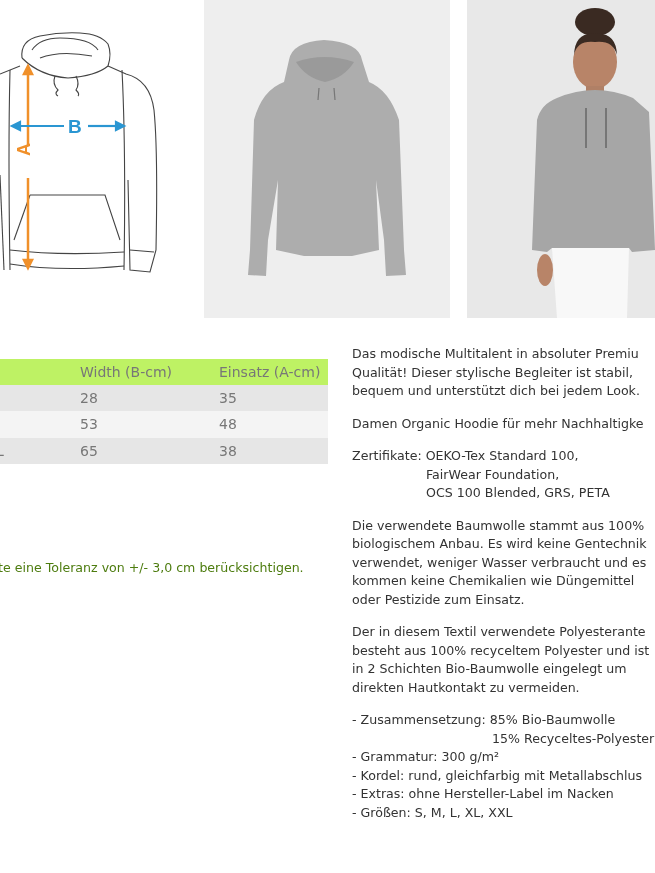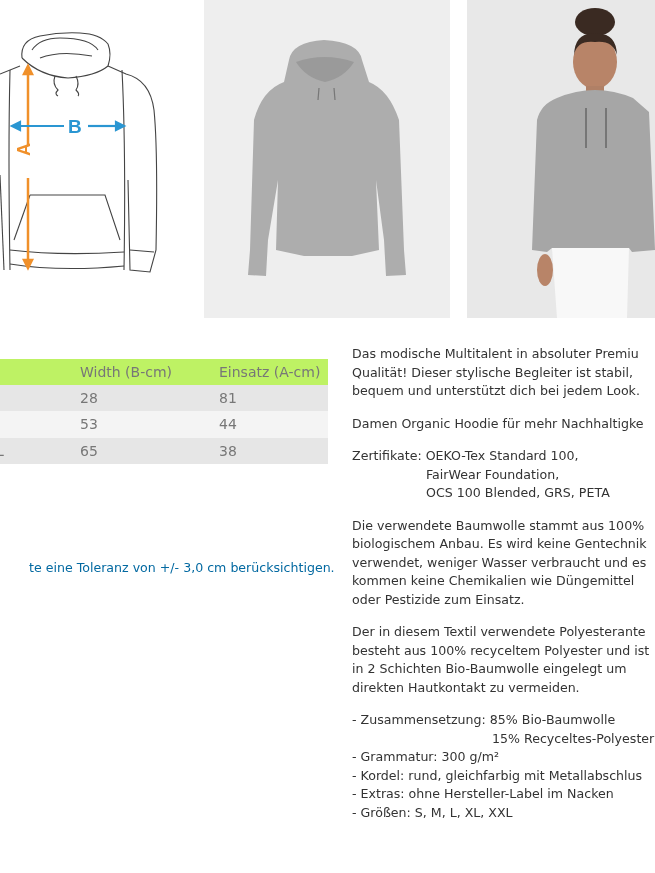--- a/index.html
+++ b/index.html
@@ -9,21 +9,21 @@
   #photo-flat{left:204px;top:0;width:246px;height:318px;background:#eeeeee;}
   #photo-model{left:467px;top:0;width:188px;height:318px;background:#e8e8e8;}
   table.sizes{position:absolute;left:0;top:359px;width:328px;border-collapse:collapse;font-size:14px;color:#777;}
   table.sizes th,table.sizes td{height:26.2px;padding:0;text-align:left;font-weight:normal;}
   table.sizes th{background:#bef264;}
   table.sizes tr:nth-child(odd) td{background:#e6e6e6;}
   table.sizes tr:nth-child(even) td{background:#f4f4f4;}
   .c1{width:80px;padding-left:0 !important;}
   .c1 span{margin-left:-14px;}
   .c2{width:139px;}
-  .tol{position:absolute;left:0;top:560px;font-size:12.6px;color:#0369a1;white-space:nowrap;padding-left:31px;}
+  .tol{position:absolute;left:0;top:560px;font-size:12.6px;color:#4d7c0f;white-space:nowrap;}
   .tol span{margin-left:-2px;}
   .desc{position:absolute;left:352px;top:345px;width:320px;font-size:12.6px;line-height:18.5px;color:#333;white-space:nowrap;}
   .desc p{margin:0 0 14px 0;}
   .line{display:block;}
   .indent1{padding-left:74px;}
   .indent2{padding-left:140px;}
 </style>
 </head>
 <body>
 
@@ -92,26 +92,26 @@
     <tr>
       <th class="c1"></th>
       <th class="c2">Width  (B-cm)</th>
       <th>Einsatz (A-cm)</th>
     </tr>
   </thead>
   <tbody>
     <tr>
       <td class="c1"></td>
       <td class="c2">28</td>
-      <td>81</td>
+      <td>35</td>
     </tr>
     <tr>
       <td class="c1"></td>
       <td class="c2">53</td>
-      <td>44</td>
+      <td>48</td>
     </tr>
     <tr>
       <td class="c1"><span style="margin-left:-4px">L</span></td>
       <td class="c2">65</td>
       <td>38</td>
     </tr>
   </tbody>
 </table>
 
 <div class="tol"><span>te eine Toleranz von +/- 3,0 cm berücksichtigen.</span></div>

